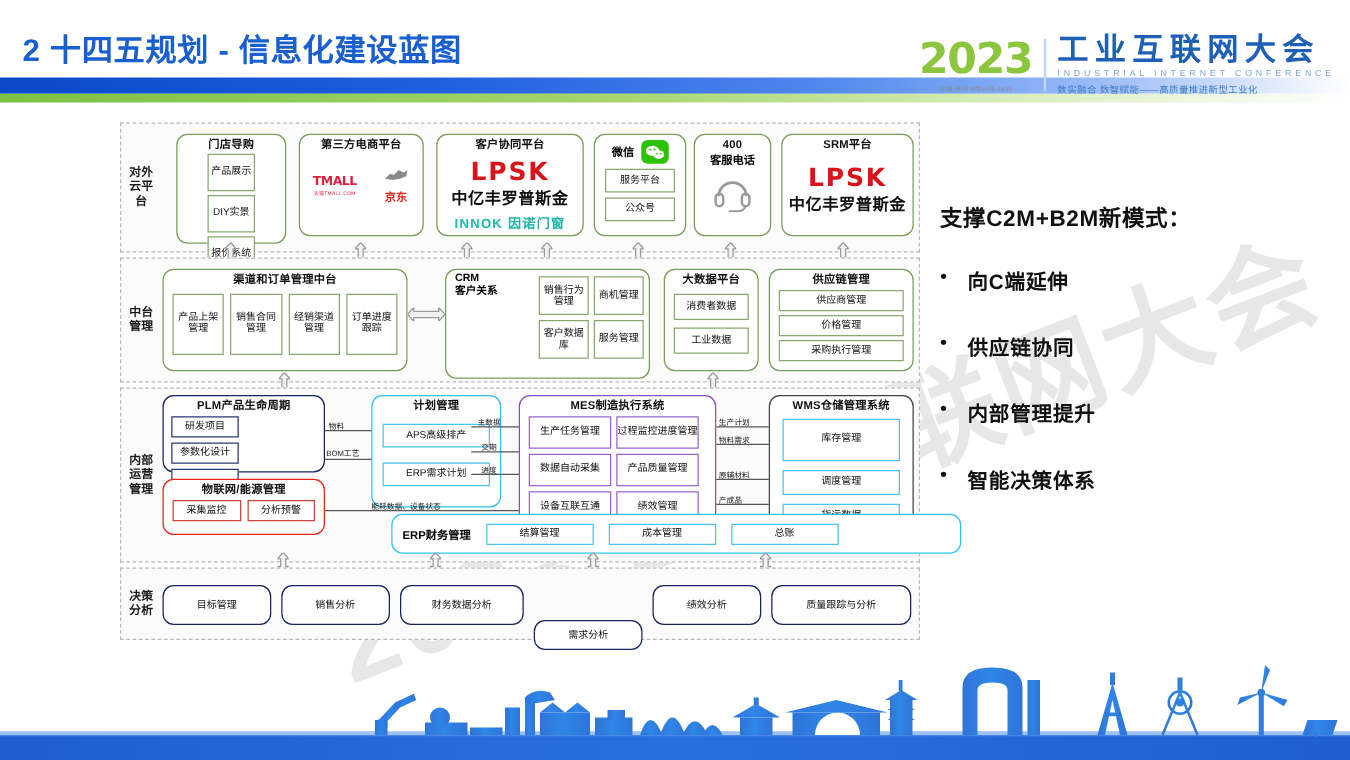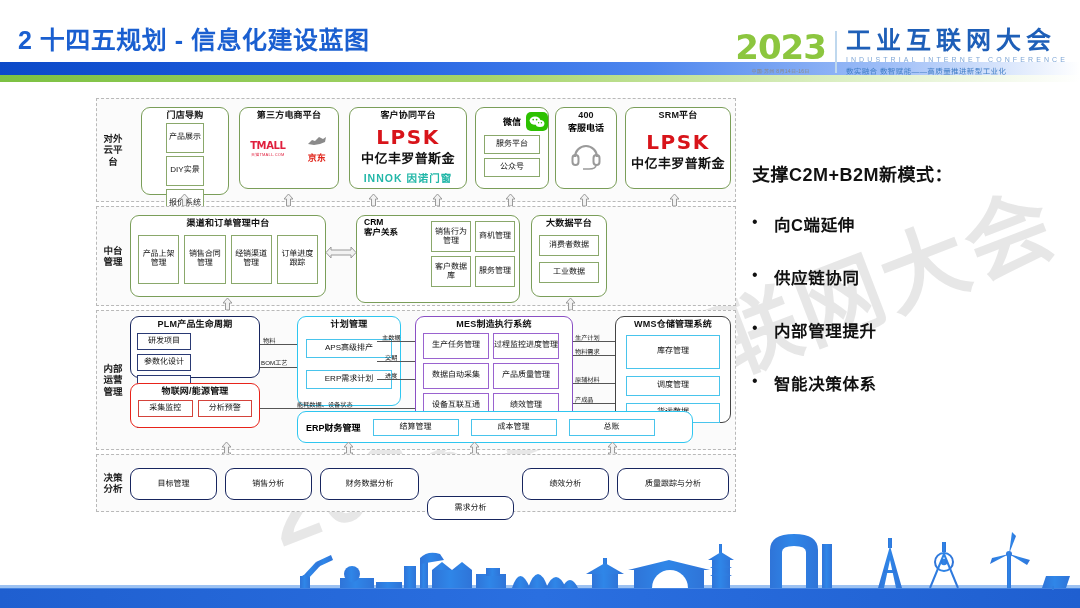--- a/index.html
+++ b/index.html
@@ -163,21 +163,21 @@
     <div class="card card-green" style="left:252px;top:8px;width:118px;height:82px;">
       <div class="card-title">客户协同平台</div>
       <div style="text-align:center;margin-top:6px;">
         <div class="brand-lpsk">LPSK</div>
         <div class="brand-lpsk-sub">中亿丰罗普斯金</div>
         <div class="brand-innok">INNOK 因诺门窗</div>
       </div>
     </div>
 
     <div class="card card-green" style="left:378px;top:8px;width:74px;height:82px;">
-      <div style="display:flex;align-items:center;justify-content:flex-end;gap:5px;padding-top:4px;">
+      <div style="display:flex;align-items:center;justify-content:center;gap:5px;padding-top:4px;">
         <span style="font-size:9px;font-weight:bold;">微信</span>
         <span class="wechat-badge">
           <svg width="16" height="12" viewBox="0 0 16 12">
             <ellipse cx="6" cy="4.6" rx="5.4" ry="4.1" fill="#ffffff"></ellipse>
             <ellipse cx="11" cy="7.6" rx="4.4" ry="3.5" fill="#ffffff"></ellipse>
             <circle cx="4.2" cy="3.6" r=".85" fill="#2dc100"></circle>
             <circle cx="7.6" cy="3.6" r=".85" fill="#2dc100"></circle>
             <circle cx="9.6" cy="6.8" r=".7" fill="#2dc100"></circle>
             <circle cx="12.4" cy="6.8" r=".7" fill="#2dc100"></circle>
           </svg>
@@ -280,20 +280,28 @@
     </div>
 
     <div class="card card-green" style="left:434px;top:8px;width:76px;height:82px;">
       <div class="card-title">大数据平台</div>
       <div style="padding:6px 7px;display:flex;flex-direction:column;gap:6px;">
         <div class="cell cell-green" style="height:21px;">消费者数据</div>
         <div class="cell cell-green" style="height:21px;">工业数据</div>
       </div>
     </div>
 
+    <div class="card card-green" style="left:518px;top:8px;width:116px;height:82px;">
+      <div class="card-title">供应链管理</div>
+      <div style="padding:3px 7px;display:flex;flex-direction:column;gap:3px;">
+        <div class="cell cell-green" style="height:17px;">供应商管理</div>
+        <div class="cell cell-green" style="height:17px;">价格管理</div>
+        <div class="cell cell-green" style="height:17px;">采购执行管理</div>
+      </div>
+    </div>
   </div>
 
   <div class="up-arrow" style="left:127px;top:200px;">
       <svg width="9" height="12">
         <polygon points="4.5,0 9,5 6.5,5 6.5,12 2.5,12 2.5,5 0,5" fill="#f2f2f2" stroke="#9a9a9a" stroke-width="1"></polygon>
       </svg>
     </div>
   <div class="up-arrow" style="left:470px;top:200px;">
       <svg width="9" height="12">
         <polygon points="4.5,0 9,5 6.5,5 6.5,12 2.5,12 2.5,5 0,5" fill="#f2f2f2" stroke="#9a9a9a" stroke-width="1"></polygon>
@@ -367,21 +375,21 @@
       <div style="padding:5px 10px;display:flex;flex-direction:column;gap:7px;">
         <div class="cell cell-cyan" style="height:34px;">库存管理</div>
         <div class="cell cell-cyan" style="height:20px;">调度管理</div>
         <div class="cell cell-cyan" style="height:20px;">货运数据</div>
       </div>
     </div>
 
     <div class="hline" style="left:163px;top:97px;width:155px;"></div>
     <div class="conn-label" style="left:200px;top:89px;">能耗数据、设备状态</div>
 
-    <div class="card card-cyan" style="left:200px;top:100px;width:396px;height:32px;">
+    <div class="card card-cyan" style="left:216px;top:100px;width:456px;height:32px;">
       <div style="display:flex;align-items:center;height:100%;padding:0 8px;gap:12px;">
         <div style="font-size:9px;font-weight:bold;white-space:nowrap;">ERP财务管理</div>
         <div class="cell cell-cyan" style="width:86px;height:17px;">结算管理</div>
         <div class="cell cell-cyan" style="width:86px;height:17px;">成本管理</div>
         <div class="cell cell-cyan" style="width:86px;height:17px;">总账</div>
       </div>
     </div>
   </div>
 
   <div class="up-arrow" style="left:126px;top:344px;">

